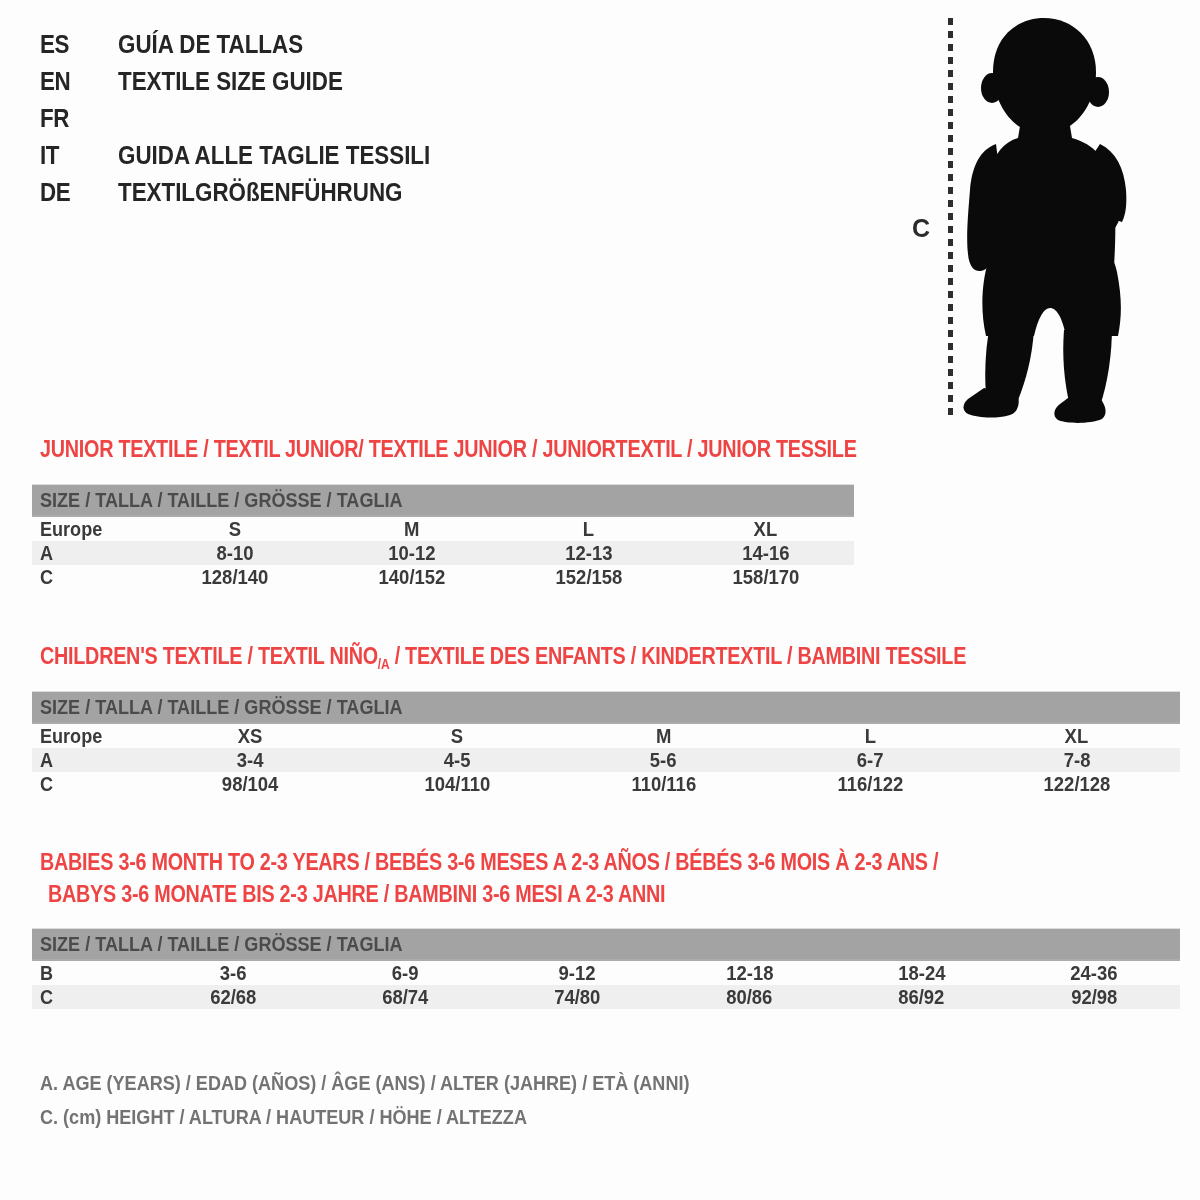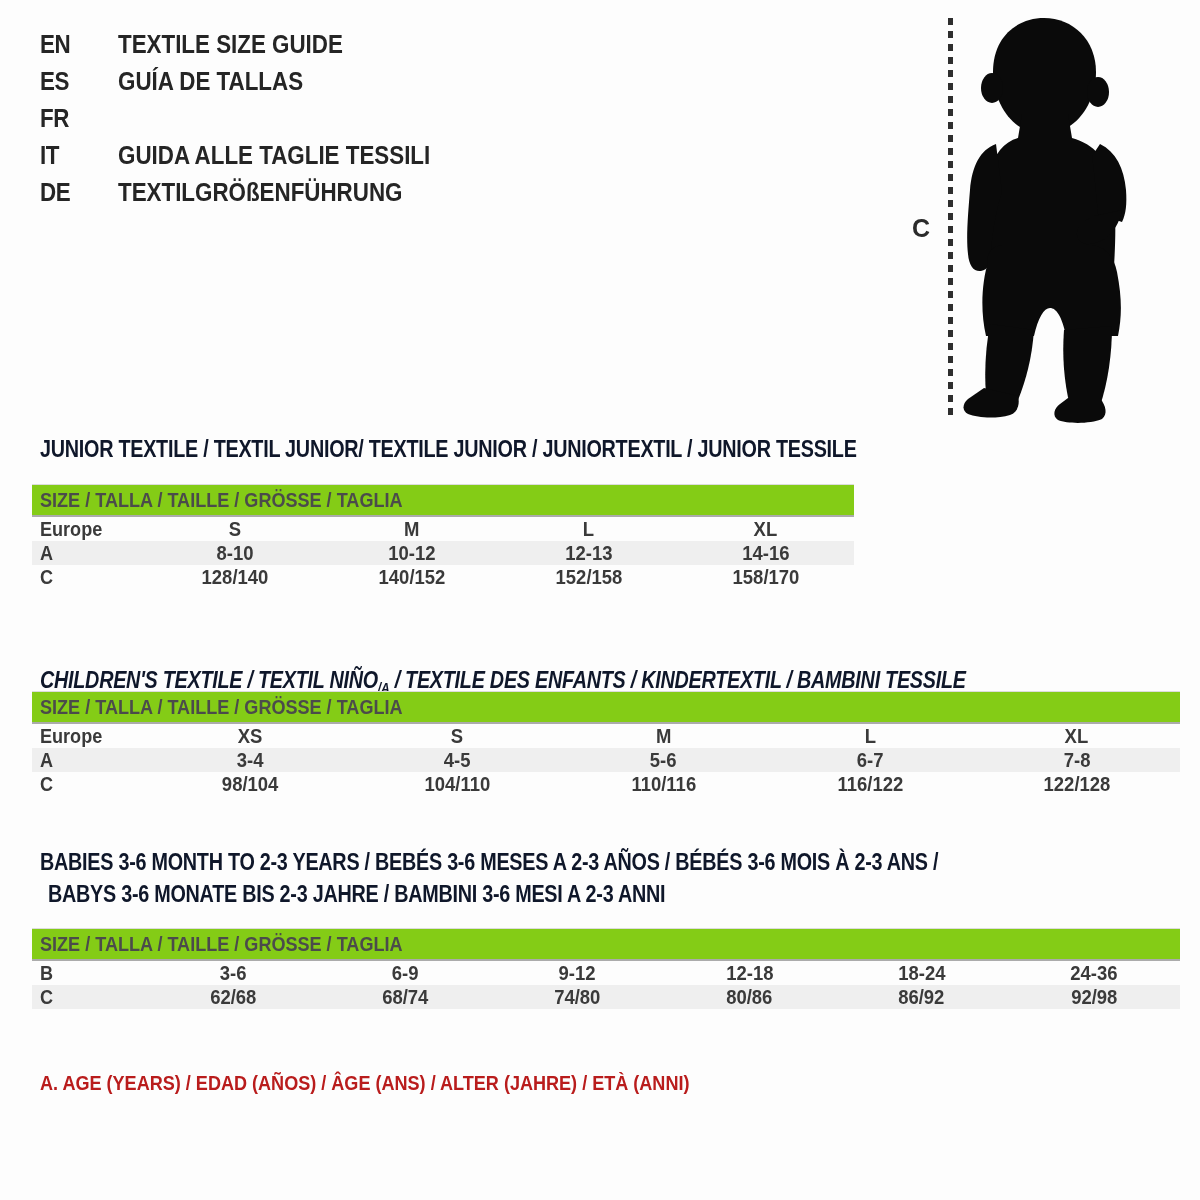--- a/index.html
+++ b/index.html
@@ -24,54 +24,54 @@
 
   
   .dash-line {
     left:948px; top:18px; width:5px; height:398px;
     background:repeating-linear-gradient(to bottom, #2e2e2e 0 7px, transparent 7px 13px);
   }
   .c-label { left:912px; top:214px; font-size:25px; font-weight:700; color:#2b2b2b; }
   .figure-svg { left:960px; top:14px; }
 
   
-  .sec-heading { font-size:23px; font-weight:700; color:#0f172a; letter-spacing:-.3px; }
+  .sec-heading { font-size:23px; font-weight:700; color:#ef4444; letter-spacing:-.3px; }
   .sub { font-size:14px; vertical-align:-5px; }
 
   
   table { border-collapse:collapse; table-layout:fixed; }
   td { overflow:hidden; }
   .sizebar {
-    background:#84cc16;
+    background:#a3a3a3;
     border-top:1px solid #dcdcdc;
     border-bottom:2px solid #ababab;
     height:31px;
     padding-left:8px;
     font-size:21px; font-weight:700; color:#4b4b4b;
     text-align:left;
   }
   .row-h { height:21px;margin-top:23px; }
   .shaded { background:#efefef; }
   .lab { text-align:left; padding-left:8px; font-size:21px; font-weight:700; color:#3a3a3a; }
   .val { text-align:center; font-size:21px; font-weight:700; color:#3a3a3a; }
 
   
-  .legend-line { height:34px; font-size:21px; font-weight:700; color:#b91c1c; }
+  .legend-line { height:34px; font-size:21px; font-weight:700; color:#737373; }
 </style>
 </head>
 <body>
 
 <div class="abs lang-block">
   <div class="lang-row">
+    <span class="lang-code"><span class="cond">ES</span></span>
+    <span class="lang-label"><span class="cond">GUÍA DE TALLAS</span></span>
+  </div>
+  <div class="lang-row">
     <span class="lang-code"><span class="cond">EN</span></span>
     <span class="lang-label"><span class="cond">TEXTILE SIZE GUIDE</span></span>
-  </div>
-  <div class="lang-row">
-    <span class="lang-code"><span class="cond">ES</span></span>
-    <span class="lang-label"><span class="cond">GUÍA DE TALLAS</span></span>
   </div>
   <div class="lang-row">
     <span class="lang-code"><span class="cond">FR</span></span>
   </div>
   <div class="lang-row">
     <span class="lang-code"><span class="cond">IT</span></span>
     <span class="lang-label"><span class="cond">GUIDA ALLE TAGLIE TESSILI</span></span>
   </div>
   <div class="lang-row">
     <span class="lang-code"><span class="cond">DE</span></span>
@@ -142,21 +142,21 @@
   <tr class="row-h">
     <td class="lab"><span class="cond">C</span></td>
     <td class="val"><span class="condc">128/140</span></td>
     <td class="val"><span class="condc">140/152</span></td>
     <td class="val"><span class="condc">152/158</span></td>
     <td class="val"><span class="condc">158/170</span></td>
   </tr>
 </tbody>
   </table>
 
-<div class="abs sec-heading" style="left:40px; top:667px;font-style:italic;">
+<div class="abs sec-heading" style="left:40px; top:643px;">
   <span class="cond"><span>CHILDREN'S TEXTILE / TEXTIL NIÑO</span><span class="sub">/A</span><span> / TEXTILE DES ENFANTS / KINDERTEXTIL / BAMBINI TESSILE</span></span>
 </div>
 
 <table class="abs" style="left:32px; top:691px; width:1148px;">
   <colgroup>
       <col style="width:115px">
       <col>
       <col>
       <col>
       <col>
@@ -230,13 +230,14 @@
     <td class="val"><span class="condc">74/80</span></td>
     <td class="val"><span class="condc">80/86</span></td>
     <td class="val"><span class="condc">86/92</span></td>
     <td class="val"><span class="condc">92/98</span></td>
   </tr>
 </tbody>
   </table>
 
 <div class="abs" style="left:40px; top:1071px;">
   <div class="legend-line"><span class="cond">A. AGE (YEARS) / EDAD (AÑOS) / ÂGE (ANS) / ALTER (JAHRE) / ETÀ (ANNI)</span></div>
+  <div class="legend-line"><span class="cond">C. (cm) HEIGHT / ALTURA / HAUTEUR / HÖHE / ALTEZZA</span></div>
 </div>
 
 </body></html>

